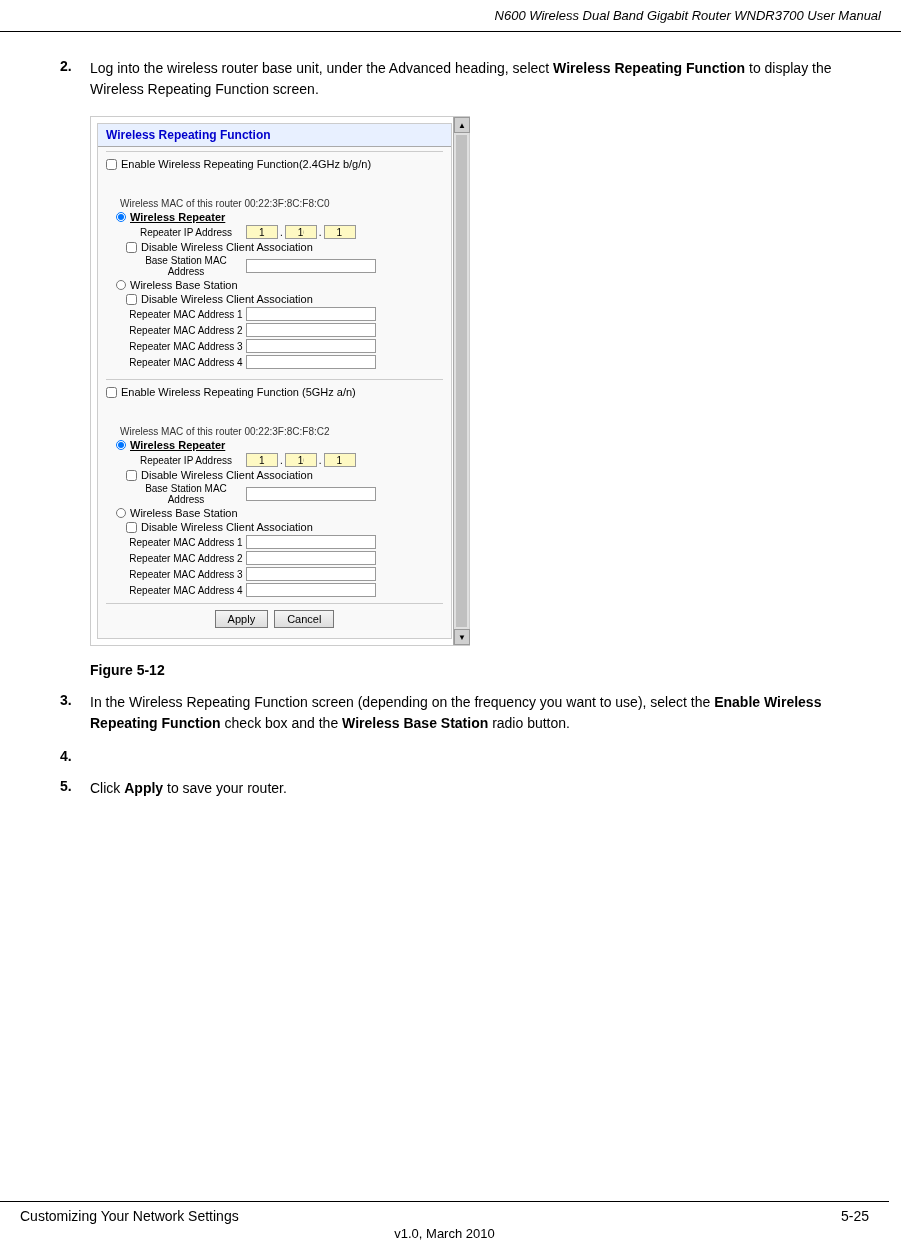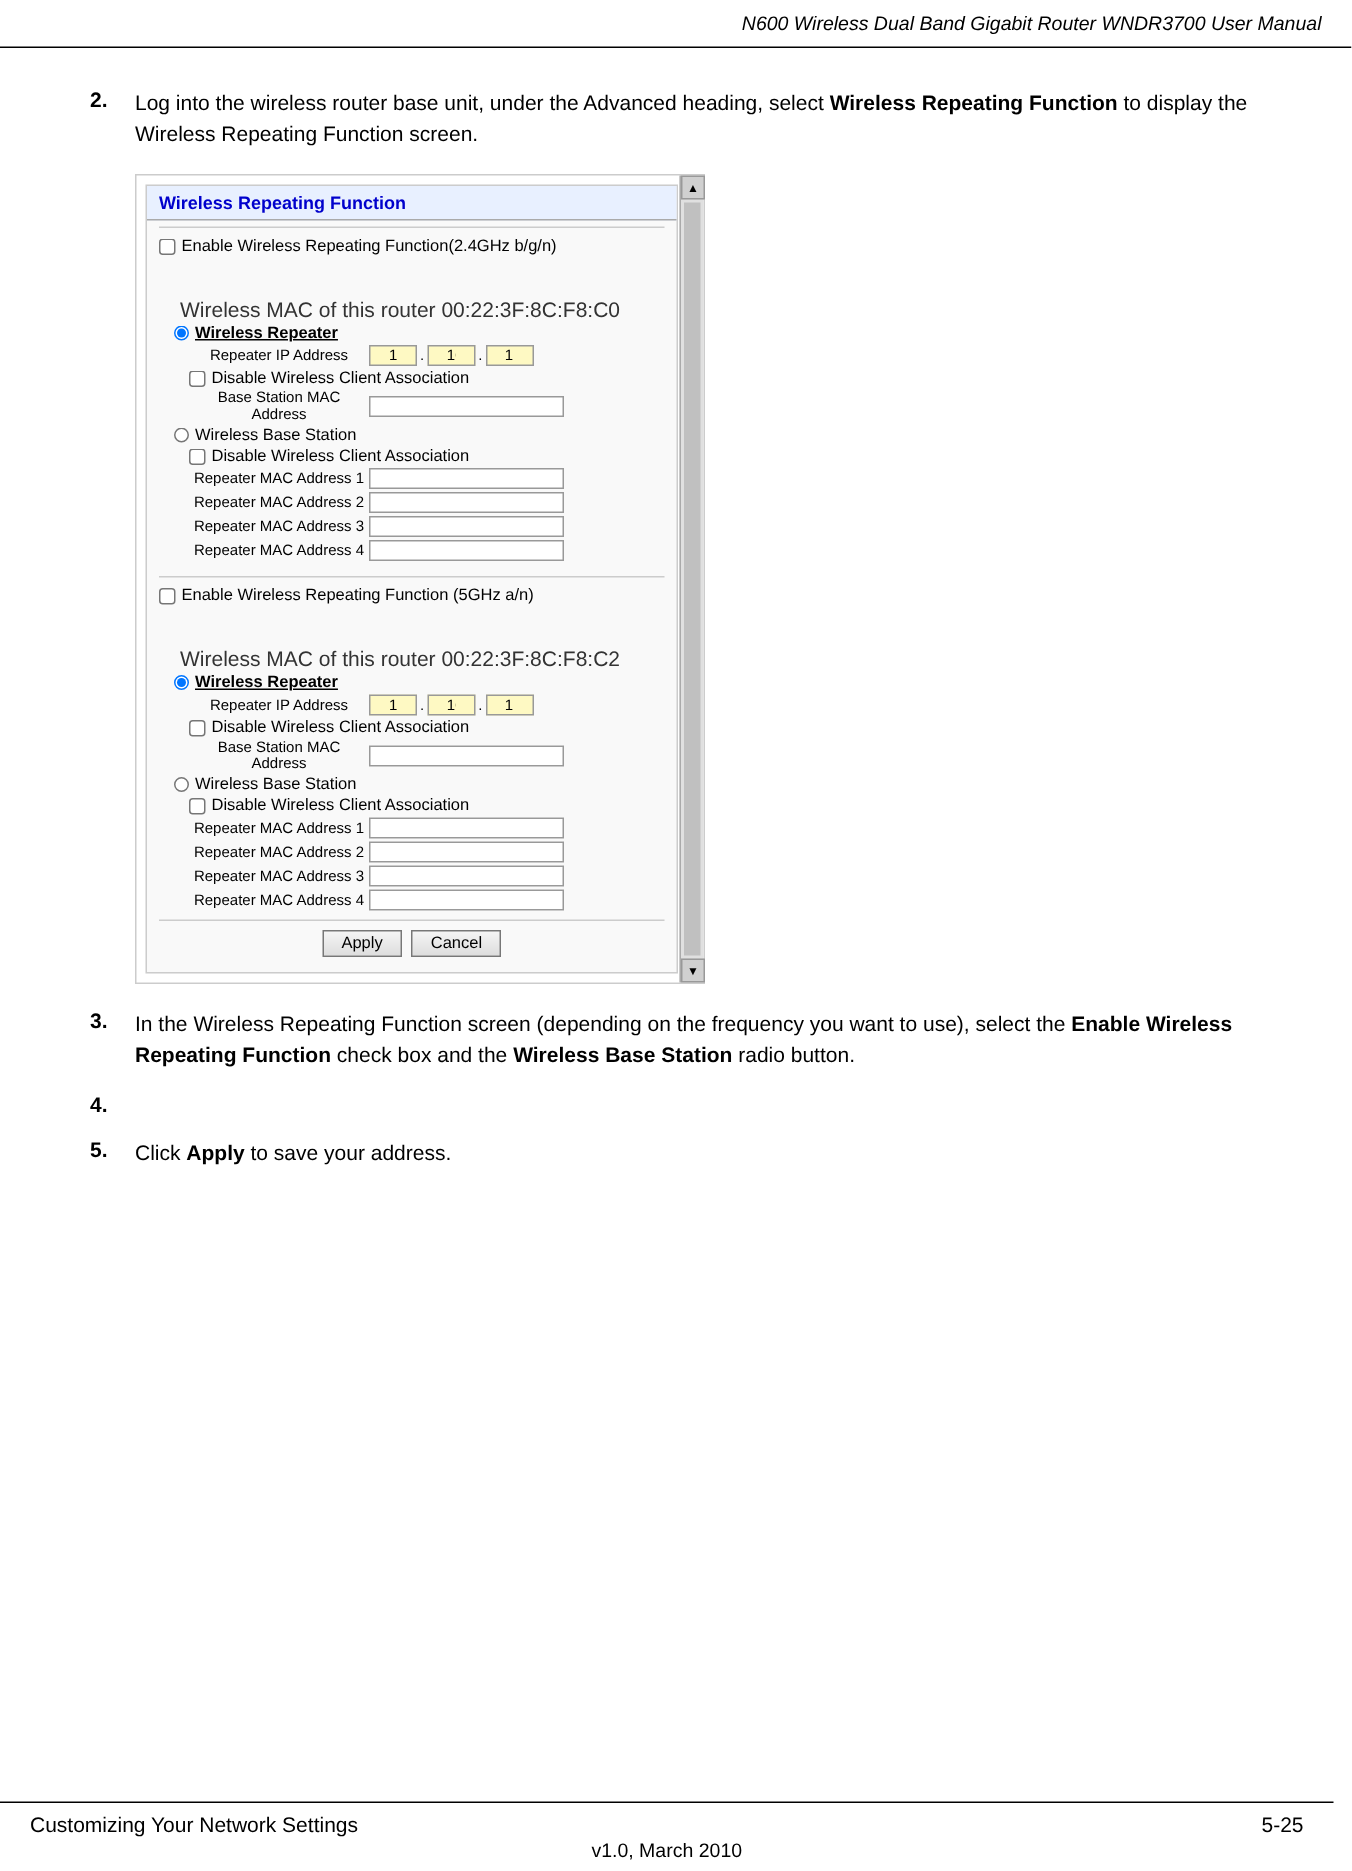--- a/index.html
+++ b/index.html
@@ -117,21 +117,21 @@
     }
     .checkbox-row input[type="checkbox"] {
       width: 11px;
       height: 11px;
     }
     .checkbox-label {
       font-size: 11px;
     }
 
     .mac-info {
-      font-size: 14px;
+      font-size: 10px;
       color: #333;
       margin-left: 14px;
       margin-bottom: 2px;
       margin-top: 28px;
     }
 
     .radio-option {
       display: flex;
       align-items: center;
       gap: 4px;
@@ -390,36 +390,37 @@
       </div>
     </div>
 
     <div class="scrollbar">
       <div class="scrollbar-up">▲</div>
       <div class="scrollbar-thumb"></div>
       <div class="scrollbar-down">▼</div>
     </div>
   </div>
 
+  <div class="figure-label">Figure 5-12</div>
 
   <div class="step">
     <div class="step-num">3.</div>
     <div class="step-text">
       <span>In the Wireless Repeating Function screen (depending on the frequency you want to use), select the </span><b>Enable Wireless Repeating Function</b><span> check box and the </span><b>Wireless Base Station</b><span> radio button.</span>
     </div>
   </div>
 
   <div class="step">
     <div class="step-num">4.</div>
   </div>
 
   <div class="step">
     <div class="step-num">5.</div>
     <div class="step-text">
-      <span>Click </span><b>Apply</b><span> to save your address.</span>
+      <span>Click </span><b>Apply</b><span> to save your router.</span>
     </div>
   </div>
 
 </div>
 
 <div class="page-footer">
   <div class="footer-row">
     <span>Customizing Your Network Settings</span>
     <span>5-25</span>
   </div>

